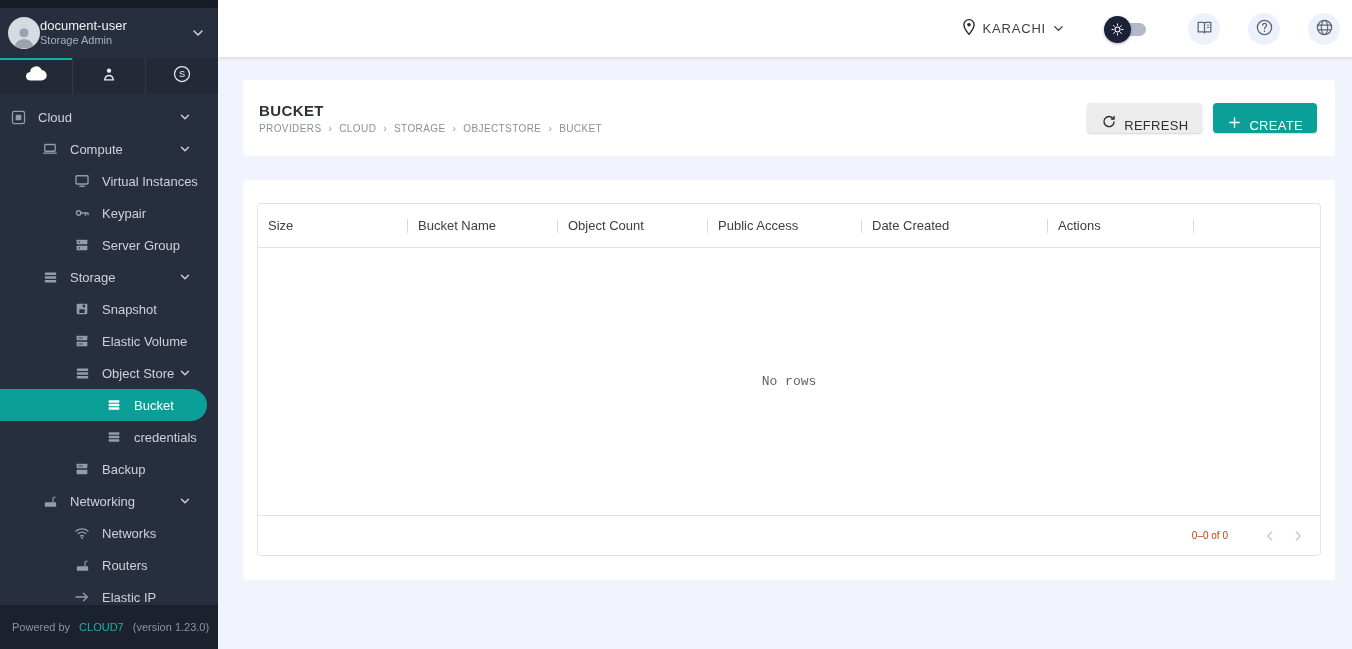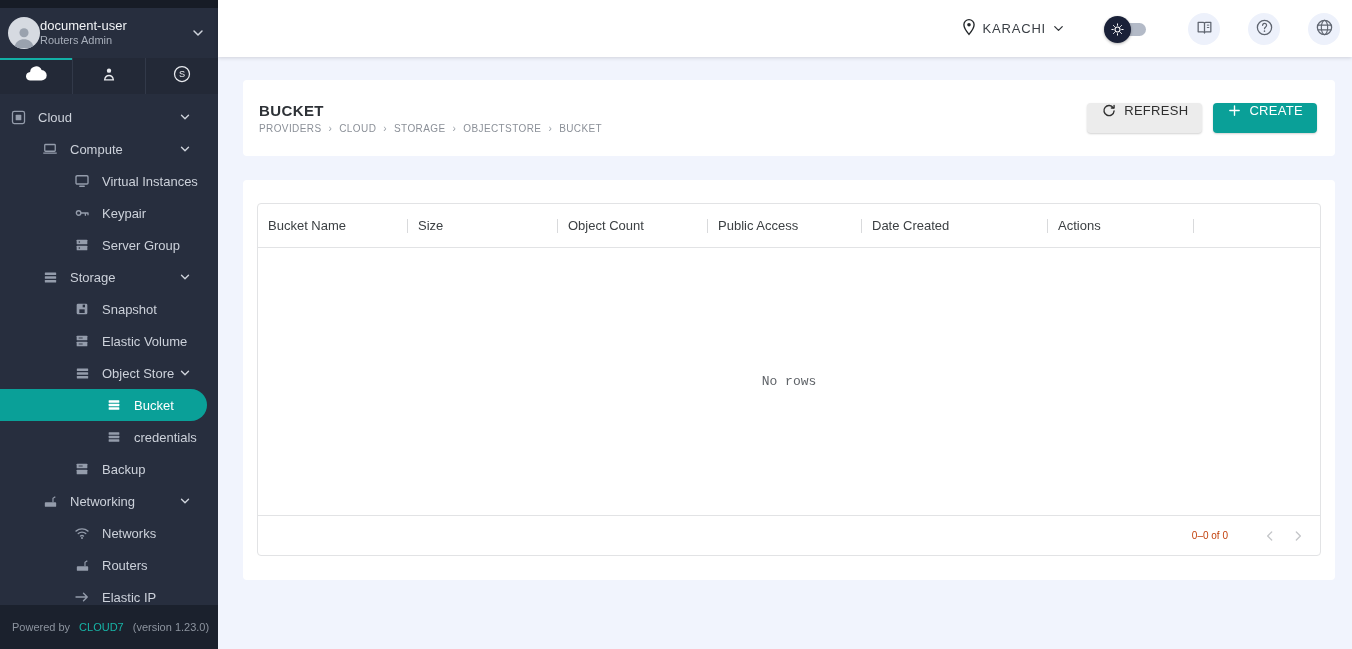--- a/index.html
+++ b/index.html
@@ -43,21 +43,21 @@
   .switch { position:relative; width:46px; height:30px; margin-right:22px; cursor:pointer; }
   .switch .track { position:absolute; left:8px; top:9px; width:34px; height:13px; border-radius:7px; background:#b3bac7; }
   .switch .thumb { position:absolute; left:0; top:2px; width:27px; height:27px; border-radius:50%; background:#1a2138; display:flex; align-items:center; justify-content:center; box-shadow:0 1px 3px rgba(0,0,0,.3); }
   .circle-btn { width:32px; height:32px; border-radius:50%; background:#edf1fb; display:flex; align-items:center; justify-content:center; cursor:pointer; margin-left:12px; color:#5f6570; border:none; padding:0; }
   .content { flex:1; padding:23px 17px 0 25px; overflow:hidden; }
   .header-card { background:#ffffff; border-radius:4px; height:76px; display:flex; align-items:center; justify-content:space-between; padding:0 18px 0 16px; }
   .page-title { font-size:15px; font-weight:bold; color:#2e3237; letter-spacing:.4px; margin:0 0 4px 0; }
   .breadcrumb { font-size:10px; color:#8b9098; letter-spacing:.4px; display:flex; gap:7px; align-items:center; }
   .breadcrumb .sep { color:#9aa0a8; }
   .btn-row { display:flex; gap:11px; }
-  .btn { height:30px; border-radius:4px; border:none; display:flex; align-items:flex-start; gap:7px; font-size:13px; letter-spacing:.3px; padding:0 14px; cursor:pointer; font-family:inherit; box-shadow:0 1px 2px rgba(0,0,0,.18); }
+  .btn { height:30px; border-radius:4px; border:none; display:flex; align-items:flex-end; gap:7px; font-size:13px; letter-spacing:.3px; padding:0 14px; cursor:pointer; font-family:inherit; box-shadow:0 1px 2px rgba(0,0,0,.18); }
   .btn-refresh { background:#ececec; color:#2f2f2f; }
   .btn-create { background:#0aa098; color:#ffffff; }
   .table-card { background:#ffffff; border-radius:4px; margin-top:24px; height:400px; padding:23px 14px 24px 14px; }
   .grid { border:1px solid #e2e3e5; border-radius:4px; height:100%; display:flex; flex-direction:column; }
   .grid-header { height:44px; border-bottom:1px solid #e2e3e5; display:flex; align-items:stretch; flex-shrink:0; }
   .col { position:relative; display:flex; align-items:center; padding-left:10px; font-size:13px; font-weight:500; color:#3c4043; }
   .col::after { content:''; position:absolute; right:0; top:15px; height:14px; width:1px; background:#d9dadc; }
   .col-filler { flex:1; }
   .col-filler::after { display:none; }
   .grid-body { flex:1; display:flex; align-items:center; justify-content:center; font-size:13px; color:#5f6368;font-family:Liberation Mono, monospace; }
@@ -73,21 +73,21 @@
 
   <div class="user-section">
     <div class="avatar">
       <svg width="26" height="26" viewBox="0 0 24 24">
           <circle cx="12" cy="9" r="4.2" fill="#9aa2ae"></circle>
           <path d="M3 23c1-6 5-8 9-8s8 2 9 8z" fill="#9aa2ae"></path>
         </svg>
     </div>
     <div class="user-meta">
       <div class="user-name">document-user</div>
-      <div class="user-role">Routers Admin</div>
+      <div class="user-role">Storage Admin</div>
     </div>
     <span class="chev">
       <svg width="16" height="16" viewBox="0 0 24 24">
           <path d="M6 9l6 6 6-6" fill="none" stroke="currentColor" stroke-width="2.2" stroke-linecap="round" stroke-linejoin="round"></path>
         </svg>
     </span>
   </div>
 
   <div class="module-tabs">
     <div class="module-tab active">
@@ -392,22 +392,22 @@
               </svg>
           </span>
           <span>CREATE</span>
         </button>
       </div>
     </section>
 
     <section class="table-card">
       <div class="grid">
         <div class="grid-header">
+          <div class="col" style="width:150px;">Size</div>
           <div class="col" style="width:150px;">Bucket Name</div>
-          <div class="col" style="width:150px;">Size</div>
           <div class="col" style="width:150px;">Object Count</div>
           <div class="col" style="width:154px;">Public Access</div>
           <div class="col" style="width:186px;">Date Created</div>
           <div class="col" style="width:146px;">Actions</div>
           <div class="col col-filler"></div>
         </div>
         <div class="grid-body">
           <span>No rows</span>
         </div>
         <div class="grid-footer">

